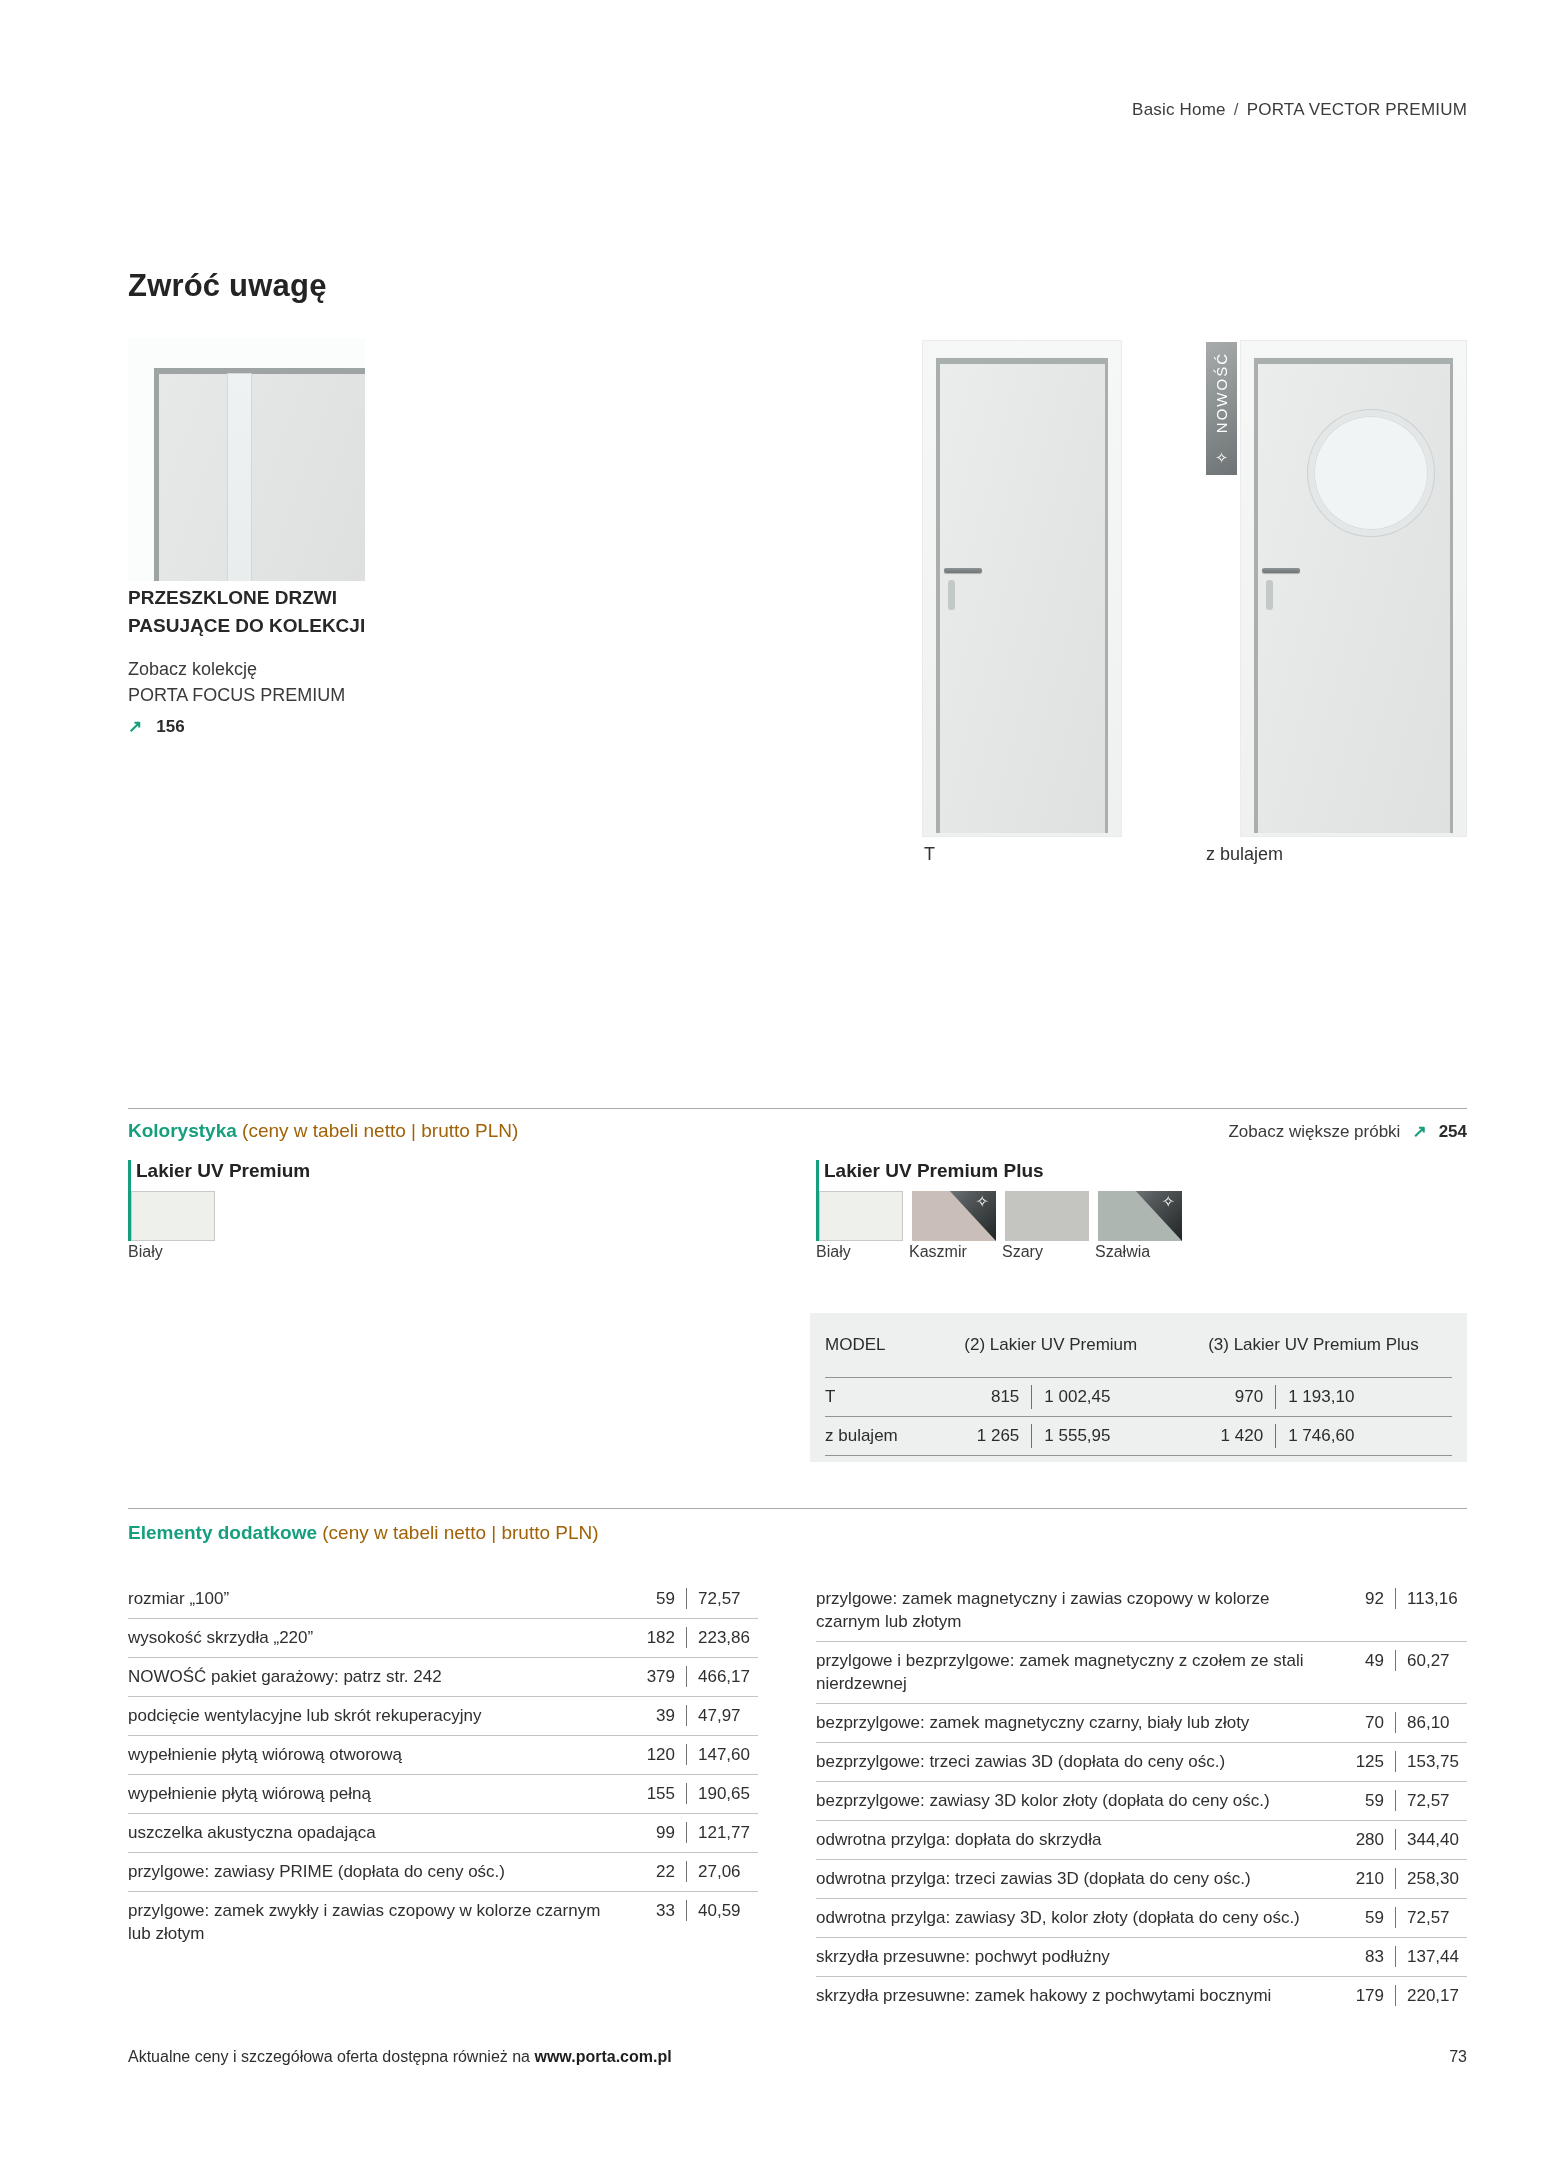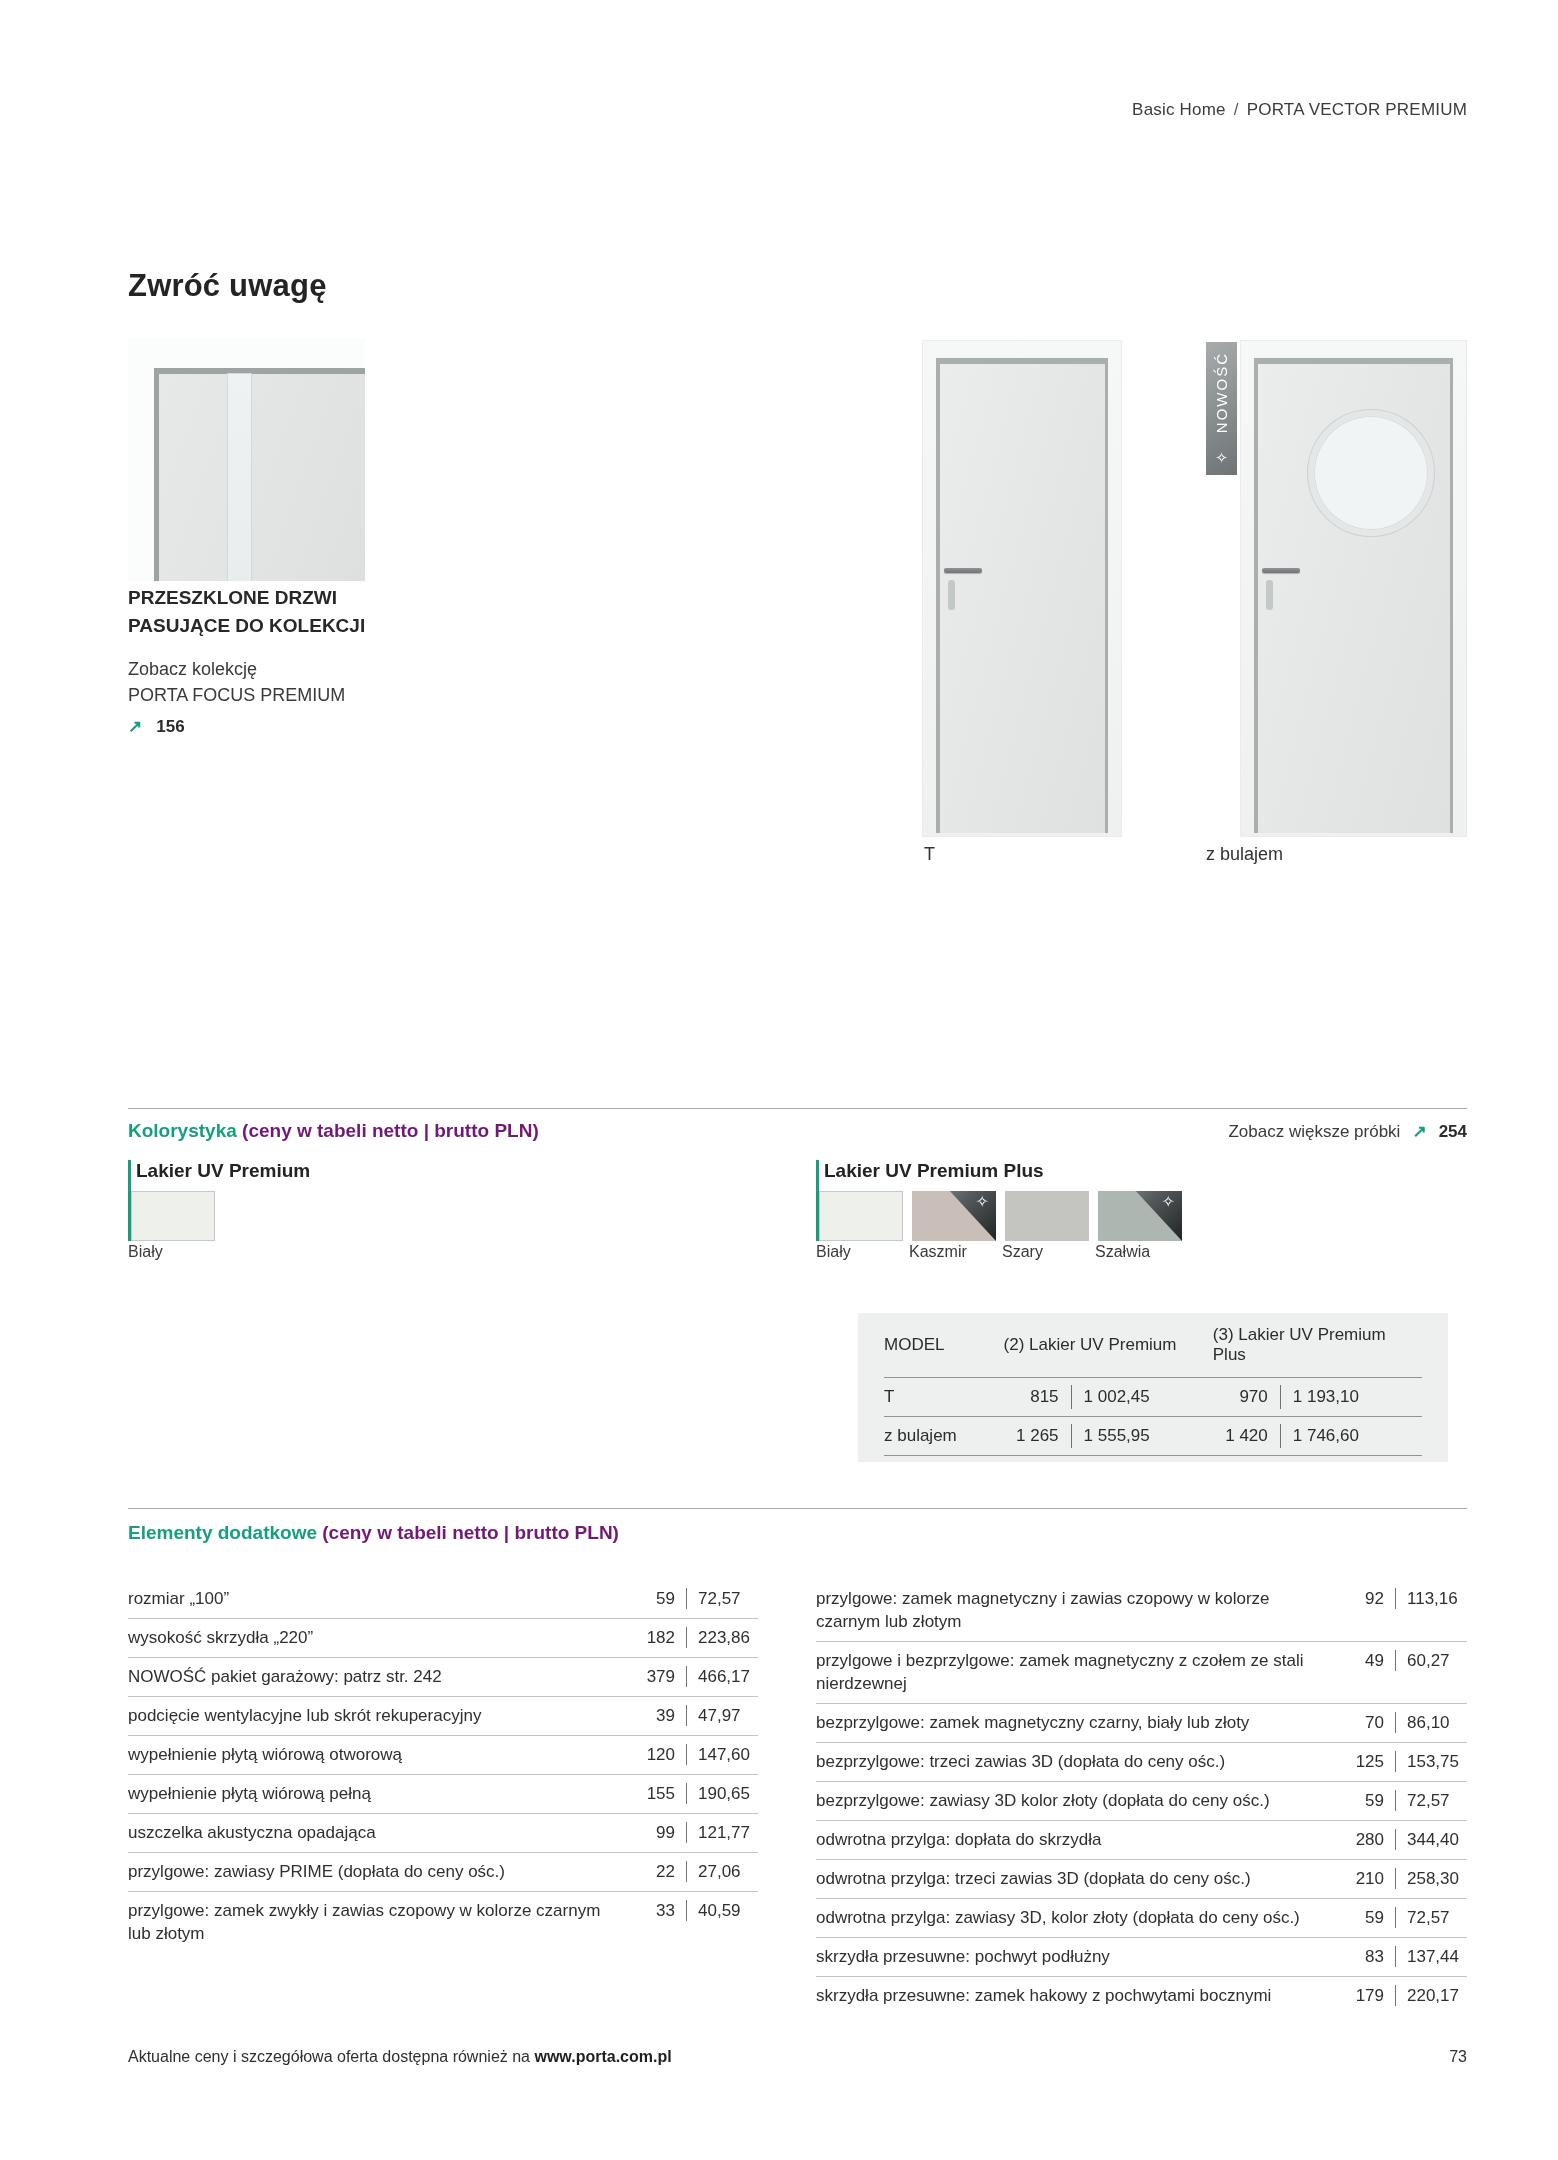--- a/index.html
+++ b/index.html
@@ -8,21 +8,21 @@
     font-family:"Liberation Sans", sans-serif;color:#2e2e2e;
   }
   
   .breadcrumb{position:absolute;top:100px;right:91px;font-size:17px;color:#3b3b3b;letter-spacing:.2px;}
   .breadcrumb .sep{margin:0 8px;color:#5a5a5a;}
   
   .h1{position:absolute;left:128px;top:268px;font-size:31px;font-weight:700;color:#242424;letter-spacing:.2px;}
   .section-rule{position:absolute;left:128px;width:1339px;height:1px;background:#a9abab;}
   .section-head{position:absolute;left:128px;font-size:19px;color:#2b2b2b;}
   .section-head .accent{font-weight:700;}
-  .section-head .suffix{font-weight:700;color:#701a75;}
+  .section-head .suffix{font-weight:400;color:#a16207;}
   .samples-link{position:absolute;right:91px;font-size:17px;color:#3b3b3b;display:flex;align-items:center;gap:12px;}
   .arrow{font-weight:700;font-size:17px;}
   .pageref{font-weight:700;color:#2b2b2b;}
   
   .detail-photo{position:absolute;left:128px;top:338px;width:237px;height:243px;background:#fbfcfc;overflow:hidden;}
   .d-reveal{position:absolute;left:26px;top:30px;right:0;bottom:0;background:#9ea3a3;}
   .d-leaf{position:absolute;left:31px;top:36px;right:0;bottom:0;background:linear-gradient(110deg,#e6e9e8,#e0e3e2 70%,#dde0df);}
   .d-strip{position:absolute;left:100px;top:36px;width:23px;bottom:0;background:linear-gradient(180deg,#eff2f3,#e9edee);box-shadow:0 0 0 1px #d4d8d8;}
   .card-title{position:absolute;left:128px;top:584px;font-size:19px;font-weight:700;line-height:28px;color:#282828;}
   .card-sub{position:absolute;left:128px;top:656px;font-size:18px;line-height:26px;color:#3a3a3a;}
@@ -49,21 +49,21 @@
   .group-title{font-size:19px;font-weight:700;color:#232323;margin:0 0 9px 5px;}
   .swatch-row{display:flex;gap:9px;}
   .swatch{position:relative;width:84px;height:50px;box-sizing:border-box;overflow:hidden;}
   .swatch.bordered{border:1px solid #c7cac9;}
   .corner{position:absolute;inset:0;clip-path:polygon(45% 0,100% 0,100% 100%);
     background:linear-gradient(135deg,#9aa0a1 0%,#565b5d 45%,#202425 100%);}
   .corner-star{position:absolute;top:1px;right:7px;color:#ffffff;font-size:16px;}
   .swatch-labels{display:flex;gap:9px;margin-top:2px;margin-left:0;}
   .swatch-label{width:84px;font-size:16px;color:#3a3a3a;}
   
-  .price-table{position:absolute;left:810px;top:1313px;width:590px;height:149px;background:#edf0ef;box-sizing:border-box;padding:0 26px;font-size:17px;color:#2c2c2c;margin-left:48px;}
+  .price-table{position:absolute;left:810px;top:1313px;width:657px;height:149px;background:#edf0ef;box-sizing:border-box;padding:0 15px;font-size:17px;color:#2c2c2c;}
   .t-head{display:flex;align-items:center;height:64px;}
   .h-model{width:140px;}
   .h-col{width:245px;}
   .t-body{border-bottom:1px solid #8f9595;}
   .t-row{display:flex;align-items:center;height:38px;border-top:1px solid #8f9595;}
   .t-model{width:140px;}
   .t-price{width:245px;display:flex;align-items:center;}
   .t-netto{width:55px;text-align:right;}
   .vbar{width:1px;height:24px;background:#6d7373;margin:0 12px;}
   

